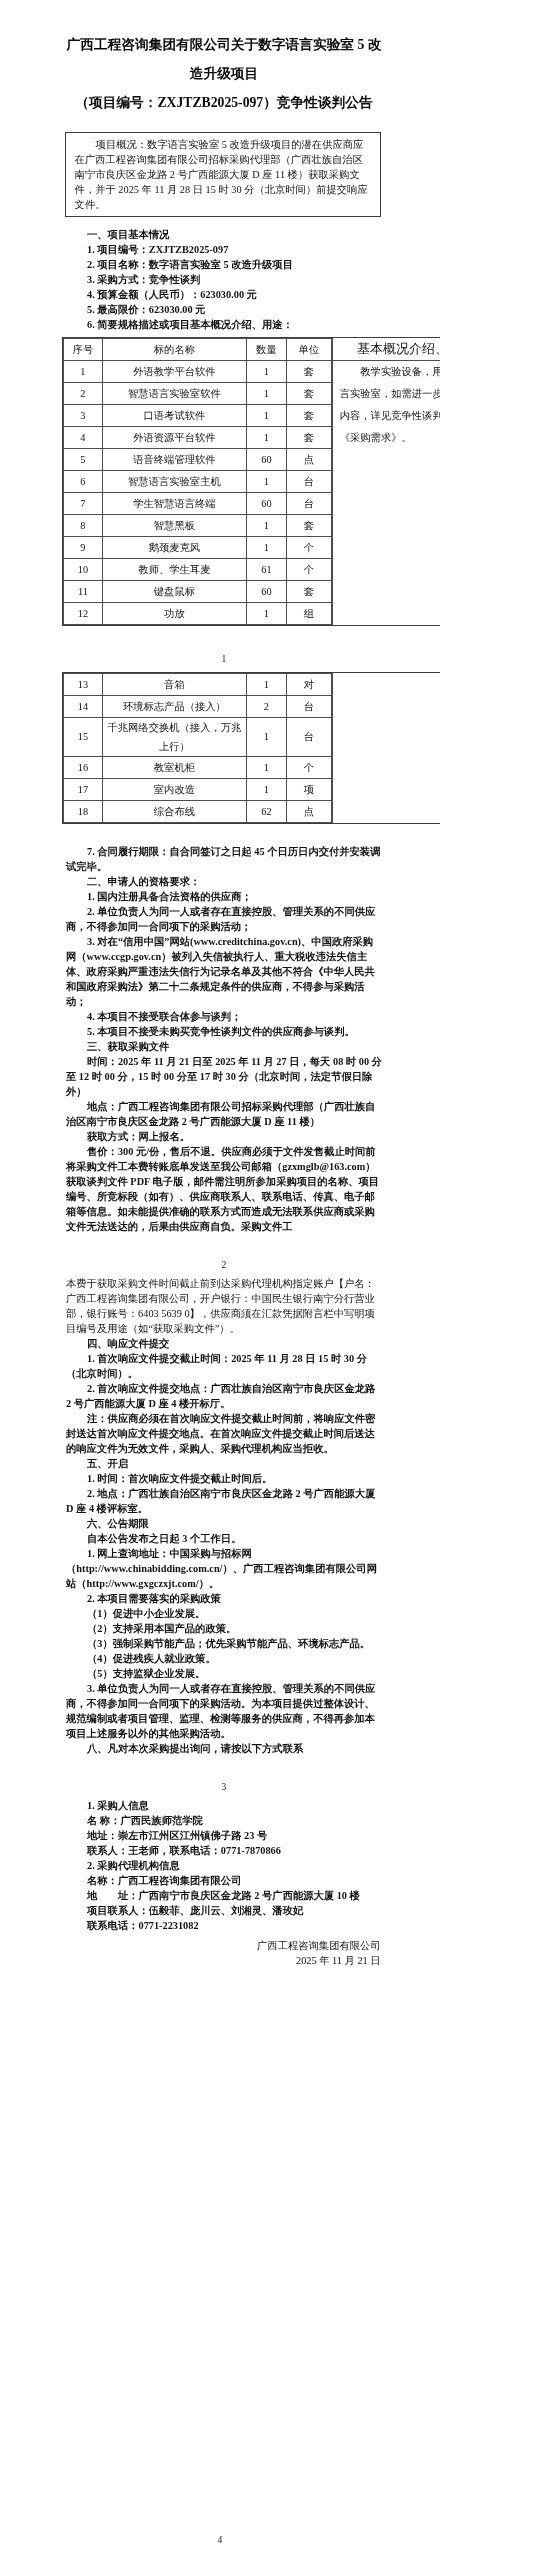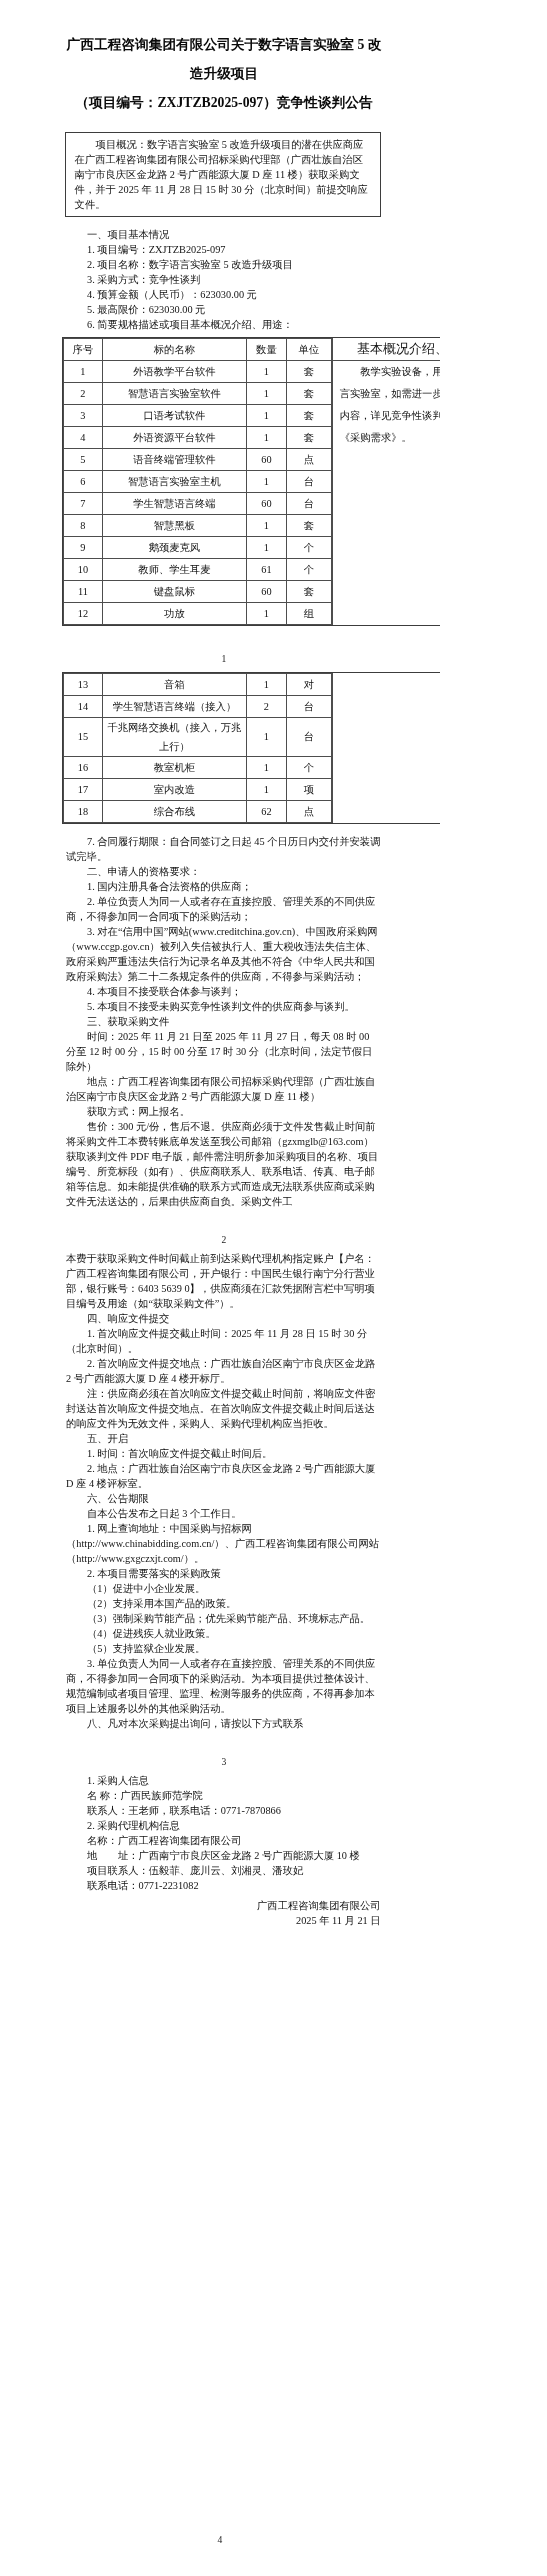--- a/index.html
+++ b/index.html
@@ -28,22 +28,22 @@
     margin: 15px 1.4px 9.6px -1.4px;
     padding: 4.1px 9px;
   }
   .line {
     font-size: 10.3px;
     line-height: 15px;
     margin: 0;
     text-indent: 21px;
   }
   .noindent { text-indent: 0; }
-  .para-group { margin: 0; }
-  .mt8 { margin-top: 10px; }
+  .para-group { margin: 0; font-weight: bold; }
+  .mt8 { margin-top: 20px; }
   .mt6 { margin-top: 4.1px; }
   .tbl {
     display: flex;
     align-items: stretch;
     width: 437px;
     margin: 5.5px 0 0 -4.1px;
     border: 1.4px solid #3c3c3c;
     box-sizing: border-box;
   }
   table.grid {
@@ -264,21 +264,21 @@
 
           <tr>
             <td>13</td>
             <td>音箱</td>
             <td>1</td>
             <td>对</td>
           </tr>
 
           <tr>
             <td>14</td>
-            <td>学生智慧语言终端（接入）</td>
+            <td>环境标志产品（接入）</td>
             <td>2</td>
             <td>台</td>
           </tr>
 
           <tr>
             <td>15</td>
             <td>千兆网络交换机（接入，万兆上行）</td>
             <td>1</td>
             <td>台</td>
           </tr>
@@ -380,20 +380,21 @@
     </div>
 
   <div class="pagenum pn3">3</div>
 
   <div class="para-group mt6">
 
       <p class="line">1. 采购人信息</p>
 
       <p class="line">名 称：广西民族师范学院</p>
 
+      <p class="line">地址：崇左市江州区江州镇佛子路 23 号</p>
 
       <p class="line">联系人：王老师，联系电话：0771-7870866</p>
 
       <p class="line">2. 采购代理机构信息</p>
 
       <p class="line">名称：广西工程咨询集团有限公司</p>
 
       <p class="line">地　　址：广西南宁市良庆区金龙路 2 号广西能源大厦 10 楼</p>
 
       <p class="line">项目联系人：伍毅菲、庞川云、刘湘灵、潘玫妃</p>

